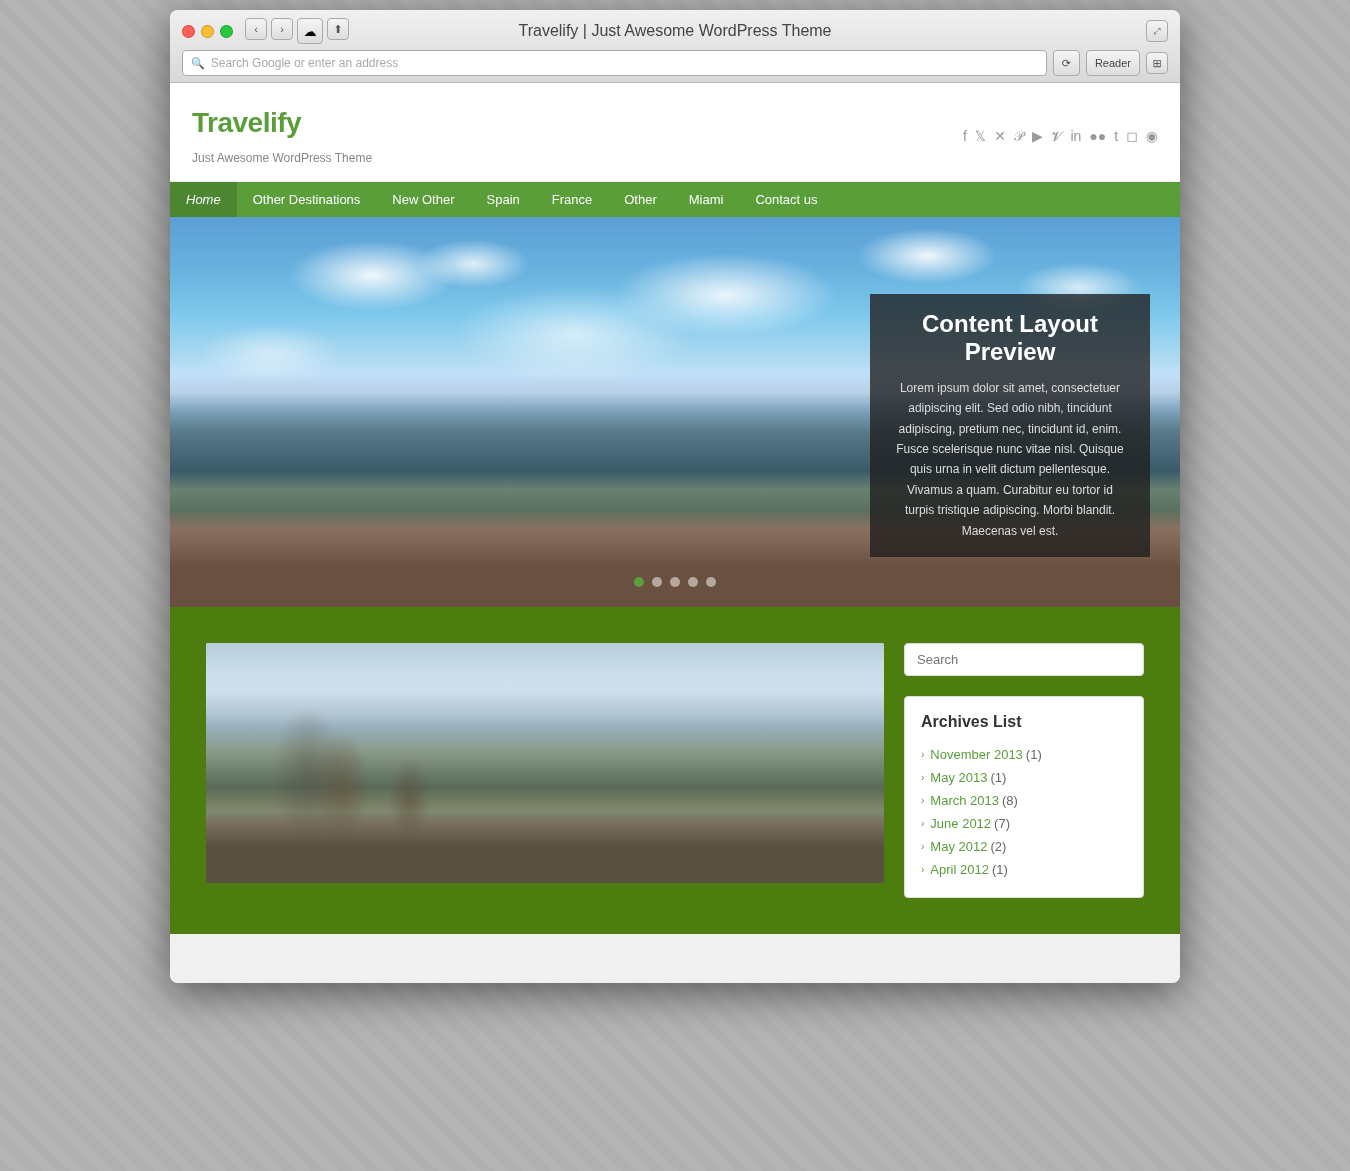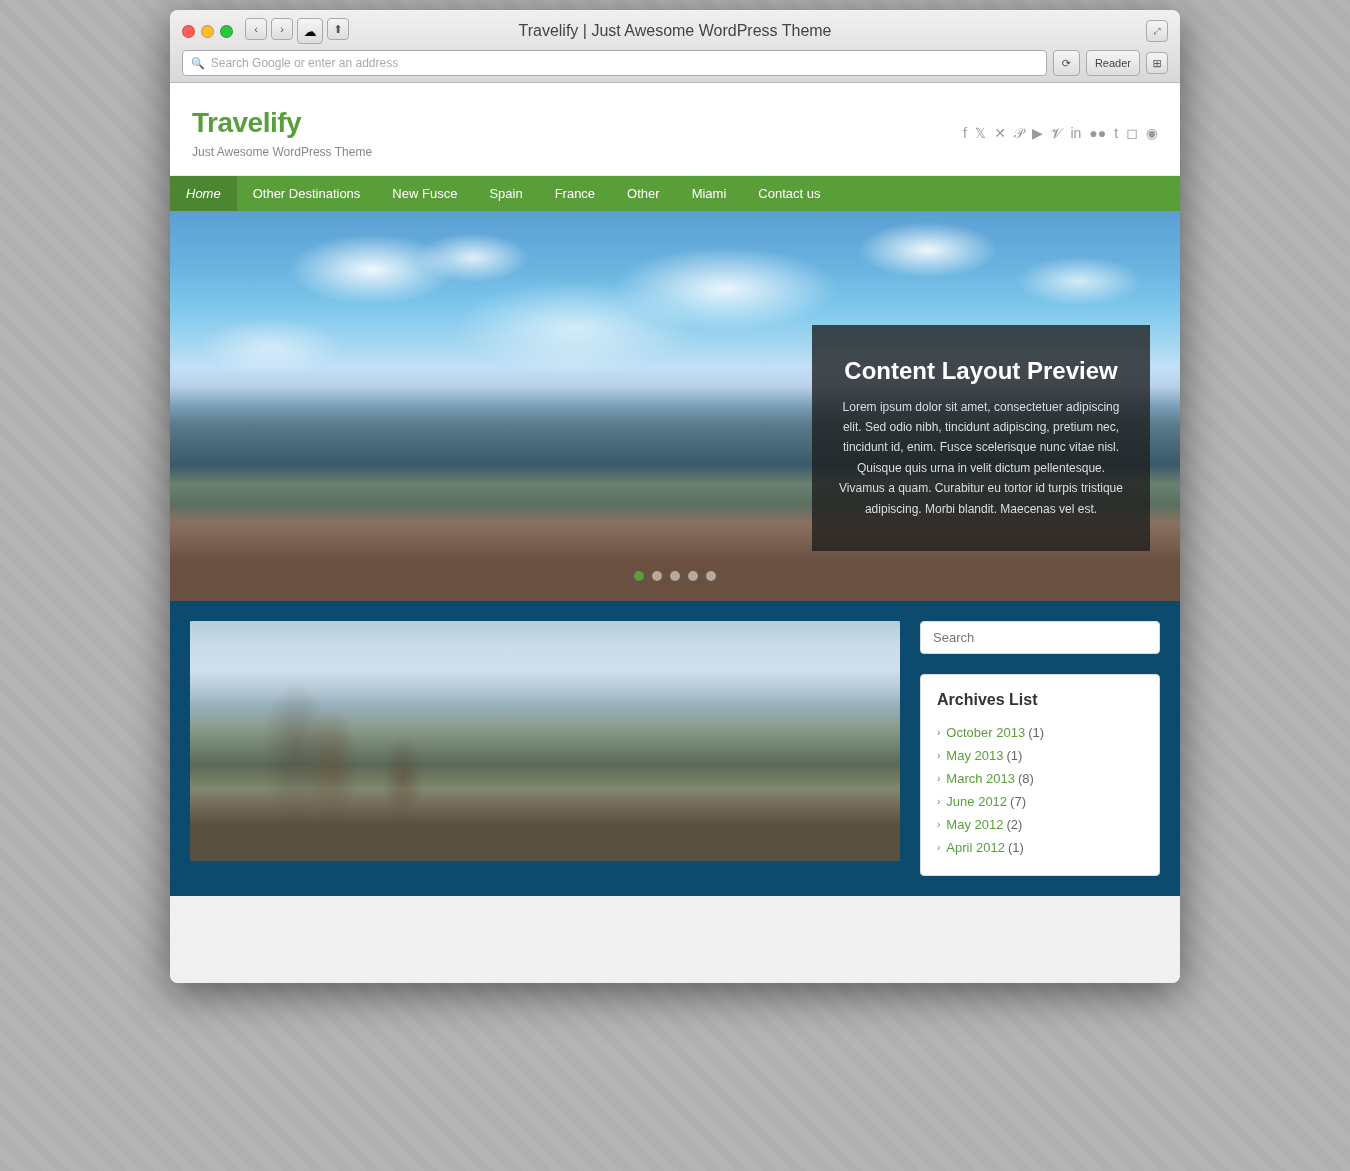--- a/index.html
+++ b/index.html
@@ -162,21 +162,21 @@
     .site-logo-area {}
     .site-logo {
       font-size: 28px;
       font-weight: bold;
       color: #5a9e3a;
       letter-spacing: -0.5px;
     }
     .site-tagline {
       font-size: 12px;
       color: #888;
-      margin-top: 6px;
+      margin-top: 12px;
     }
 
     .social-icons {
       display: flex;
       gap: 8px;
       align-items: center;
     }
 
     .social-icon {
       font-size: 14px;
@@ -264,24 +264,24 @@
           #8a7060 80%,
           #7a6050 85%,
           #6a5040 90%
         );
     }
 
     .hero-caption {
       position: absolute;
       bottom: 50px;
       right: 30px;
-      width: 338px;
+      width: 280px;
       background: rgba(30,30,30,0.78);
       color: white;
-      padding: 32px 22px;
+      padding: 16px 22px;
       text-align: center;
     }
 
     .hero-caption-title {
       font-size: 24px;
       font-weight: bold;
       margin-bottom: 12px;
     }
 
     .hero-caption-text {
@@ -308,22 +308,22 @@
     }
 
     .slider-dot.active {
       background: #5a9e3a;
     }
 
     
     .main-content {
       display: flex;
       gap: 0;
-      background: #0c4a6e;
-      padding: 20px;
+      background: #4d7c0f;
+      padding: 36px;
       gap: 20px;
     }
 
     .content-main {
       flex: 1;
     }
 
     .post-image {
       width: 100%;
       height: 240px;
@@ -476,21 +476,21 @@
         <span class="social-icon">●●</span>
         <span class="social-icon">t</span>
         <span class="social-icon">◻</span>
         <span class="social-icon">◉</span>
       </div>
     </div>
 
     <nav class="site-nav">
       <a class="nav-item active">Home</a>
       <a class="nav-item">Other Destinations</a>
-      <a class="nav-item">New Fusce</a>
+      <a class="nav-item">New Other</a>
       <a class="nav-item">Spain</a>
       <a class="nav-item">France</a>
       <a class="nav-item">Other</a>
       <a class="nav-item">Miami</a>
       <a class="nav-item">Contact us</a>
     </nav>
 
     <div class="hero-slider">
       <div class="hero-image">
         <div class="hero-bg"></div>
@@ -516,21 +516,21 @@
       </div>
 
       <div class="sidebar">
         <input class="search-box" type="text" placeholder="Search" style="">
 
         <div class="archives-widget">
           <div class="archives-title">Archives List</div>
 
           <div class="archive-item">
             <span class="archive-arrow">›</span>
-            <span class="archive-link">October 2013</span>
+            <span class="archive-link">November 2013</span>
             <span class="archive-count"> (1)</span>
           </div>
           <div class="archive-item">
             <span class="archive-arrow">›</span>
             <span class="archive-link">May 2013</span>
             <span class="archive-count"> (1)</span>
           </div>
           <div class="archive-item">
             <span class="archive-arrow">›</span>
             <span class="archive-link">March 2013</span>

